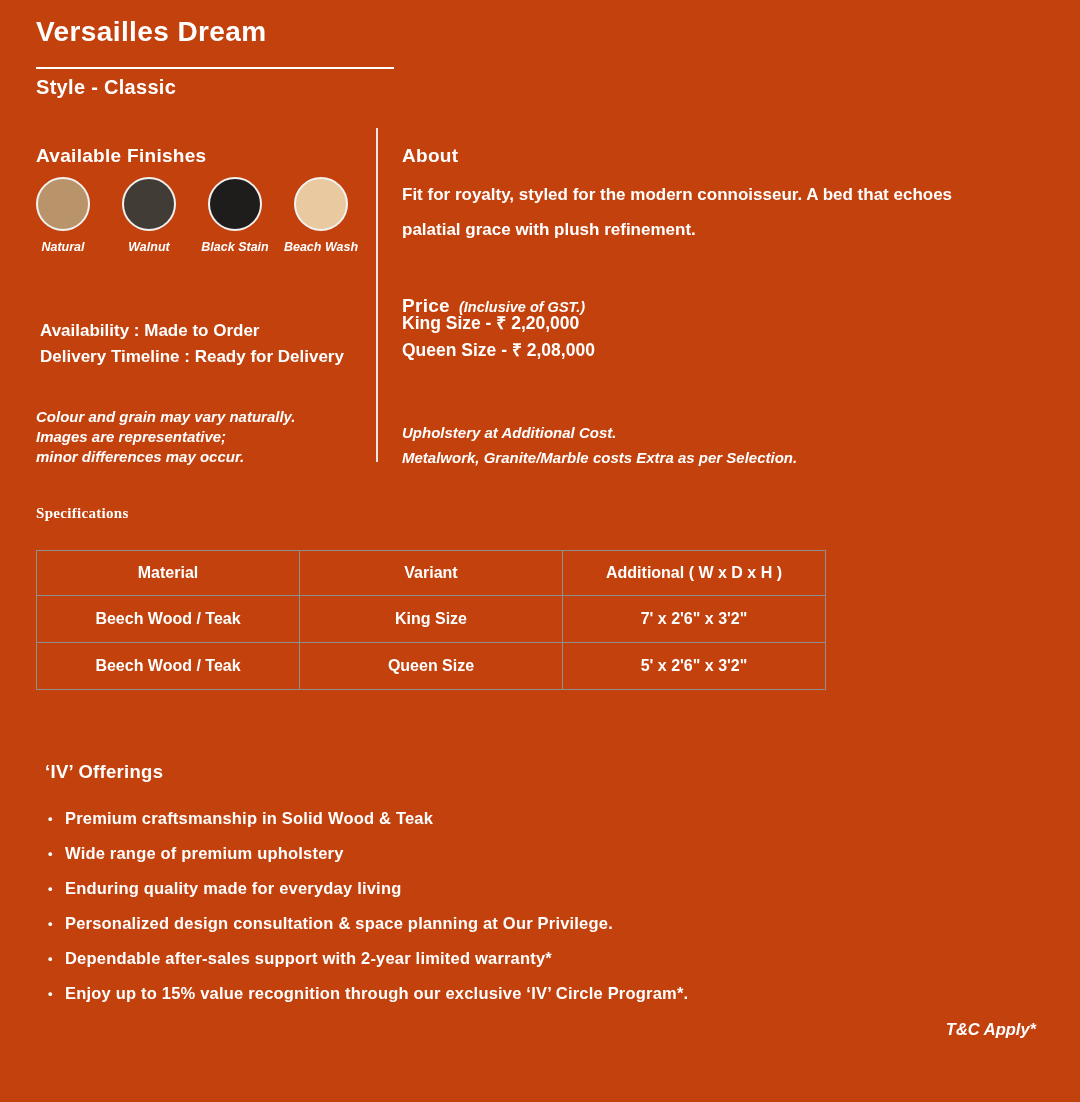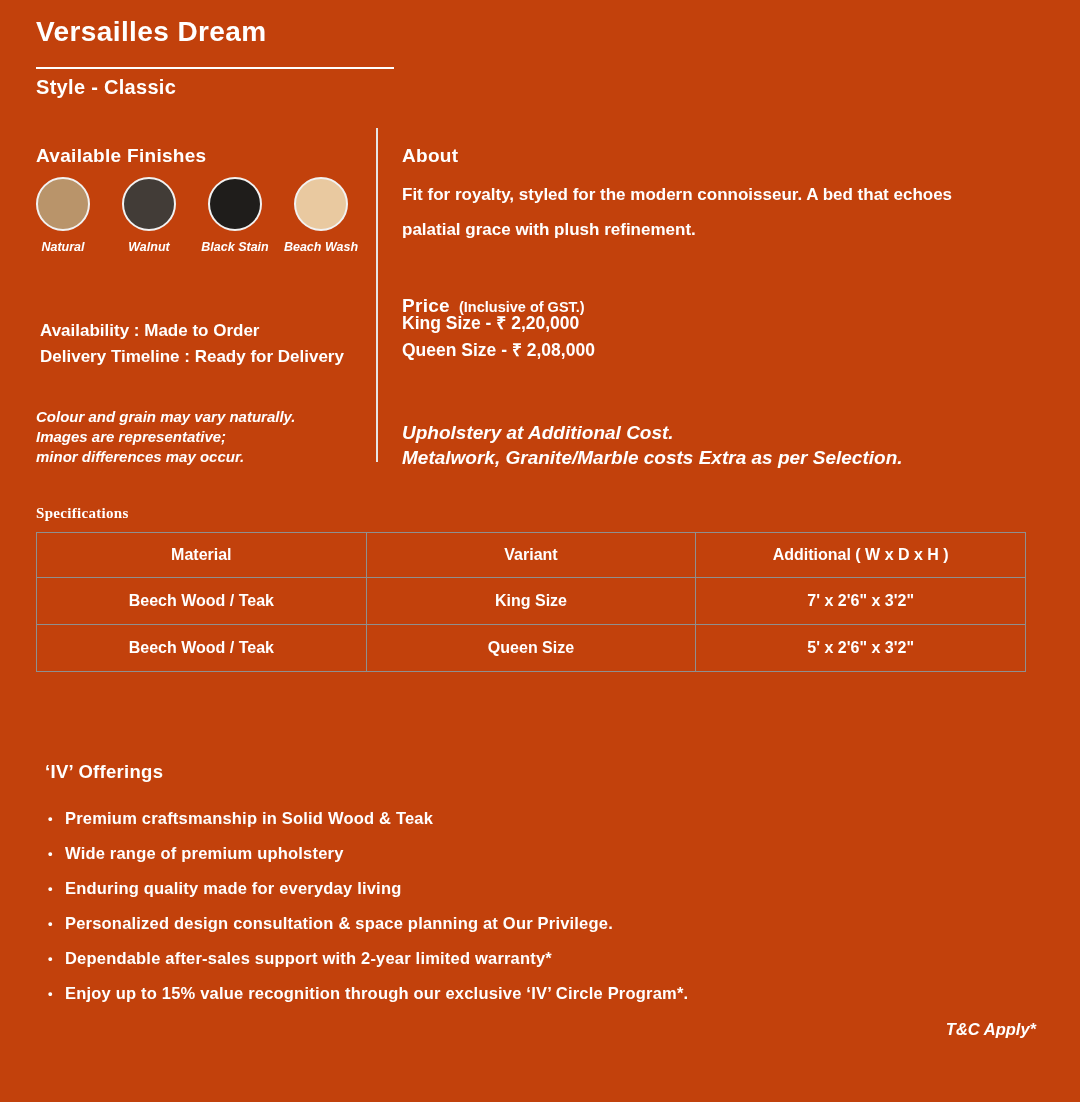--- a/index.html
+++ b/index.html
@@ -23,28 +23,28 @@
   .availability{left:40px;top:310px;font-size:17px;line-height:26px;margin-top:8px;}
   .left-disclaimer{left:36px;top:407px;font-size:15px;font-style:italic;line-height:20px;}
 
   .v-divider{left:376px;top:128px;width:2px;height:334px;background:#e6e6e6;}
 
   .about-heading{left:402px;top:145px;font-size:19px;letter-spacing:.3px;}
   .about-text{left:402px;top:177px;width:558px;font-size:17px;line-height:35px;}
 
   .price-row{left:402px;top:280px;display:flex;align-items:baseline;margin-top:15px;}
   .price-heading{font-size:19px;letter-spacing:.3px;}
-  .gst-note{font-size:14.5px;margin-left:9px;}
+  .gst-note{font-size:14.5px;font-style:italic;margin-left:9px;}
   .price-lines{left:402px;top:310px;font-size:17.5px;line-height:27px;}
 
-  .cost-note{left:402px;top:420px;font-size:19px;font-style:italic;line-height:25px;}
+  .cost-note{left:402px;top:420px;font-size:15px;font-style:italic;line-height:25px;}
 
   .spec-heading{left:36px;top:505px;font-size:15px;letter-spacing:.3px;font-family:Liberation Serif, serif;}
   table.spec{
-    position:absolute;left:36px;top:532px;width:990px;
+    position:absolute;left:36px;top:550px;width:790px;
     border-collapse:collapse;table-layout:fixed;
   }
   table.spec th,table.spec td{
     border:1px solid #8f8f8f;text-align:center;
     font-size:16px;font-weight:700;color:#fff;
   }
   table.spec th{height:42px;}
   table.spec td{height:44px;}
 
   .offerings-heading{left:45px;top:761px;font-size:18.5px;letter-spacing:.3px;}

